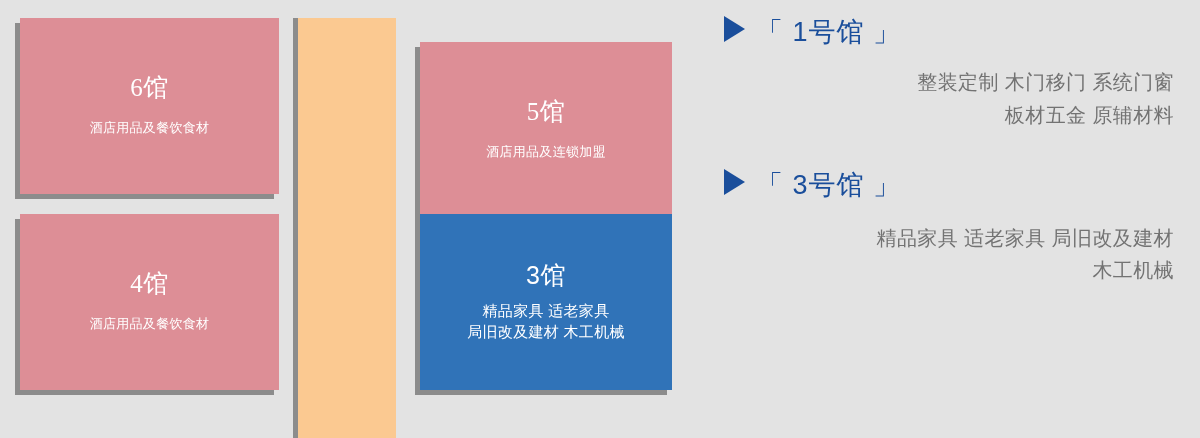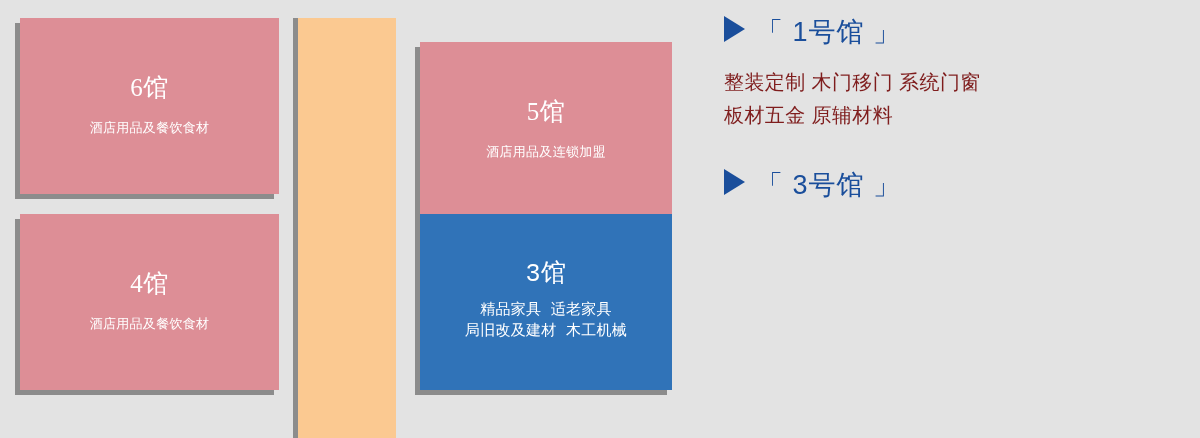--- a/index.html
+++ b/index.html
@@ -41,21 +41,21 @@
     margin-bottom: 16px;
   }
   .hall .hall-desc {
     font-size: 13px;
     line-height: 1.45;
     font-weight: 400;
     letter-spacing: 0.3px;
     white-space: pre-line;
   }
   .hall.pink  { background: #dd8e96; font-family: Liberation Serif, serif; }
-  .hall.blue  { background: #3073b8; font-family: Liberation Mono, monospace; }
+  .hall.blue  { background: #3073b8; }
 
   
   #hall-6 { left: 20px;  top: 18px;  width: 259px; height: 176px; }
   #hall-4 { left: 20px;  top: 214px; width: 259px; height: 176px; }
   #hall-5 { left: 420px; top: 18px;  width: 252px; height: 176px; margin-top: 24px; }
   #hall-3 { left: 420px; top: 214px; width: 252px; height: 176px; }
 
   #hall-3 .hall-number { margin-bottom: 10px; }
   #hall-3 .hall-desc { font-size: 15px; line-height: 1.45; }
 
@@ -95,25 +95,26 @@
     height: 0;
     border-top: 13px solid transparent;
     border-bottom: 13px solid transparent;
     border-left: 21px solid #1a4e9b;
     margin-right: 11px;
     flex: 0 0 auto;
   }
   .legend-head .head-text { letter-spacing: 1px; }
 
   .legend-body {
-    color: #7f1d1d;
+    color: #737373;
     font-size: 20px;
     line-height: 1.62;
     letter-spacing: 0.4px;
     white-space: pre-line;
+    text-align: right;
   }
 
   #legend-group-3 { margin-top: 0; }
   #legend-group-1 .legend-body { margin-top: -2px; }
 </style>
 </head>
 <body>
 
 <div id="stage">
 
@@ -149,17 +150,19 @@
       </div>
       <div class="legend-body">整装定制 木门移门 系统门窗
 板材五金 原辅材料</div>
     </div>
 
     <div class="legend-group" id="legend-group-3">
       <div class="legend-head">
         <span class="tri-icon"></span>
         <span class="head-text">「 3号馆 」</span>
       </div>
+      <div class="legend-body">精品家具 适老家具 局旧改及建材
+木工机械</div>
     </div>
 
   </div>
 
 </div>
 
 </body></html>

